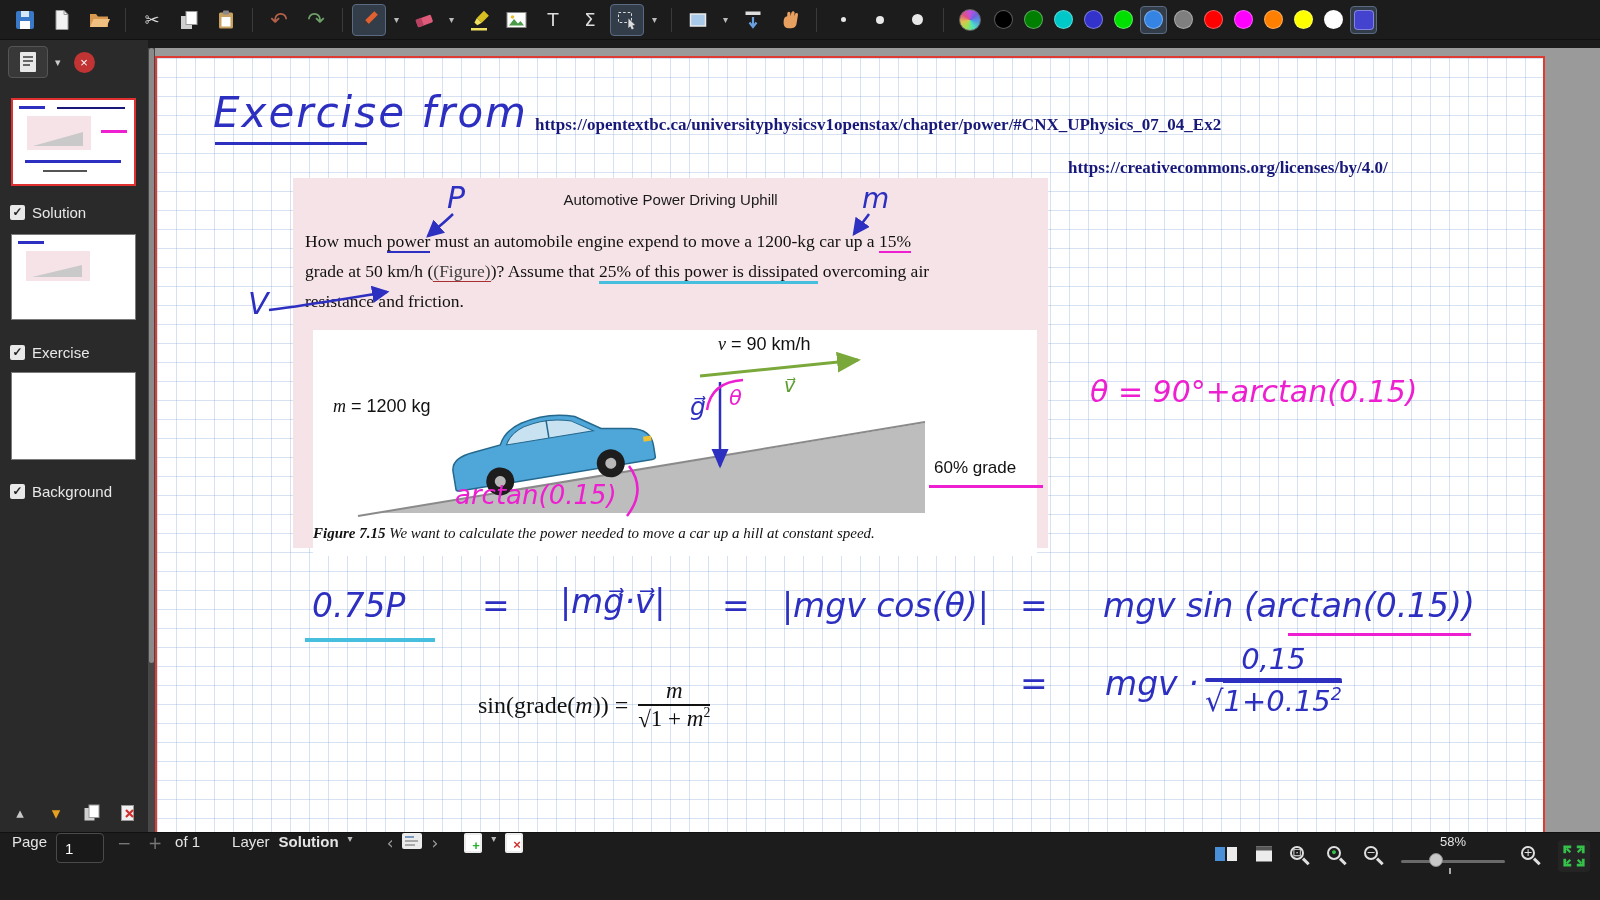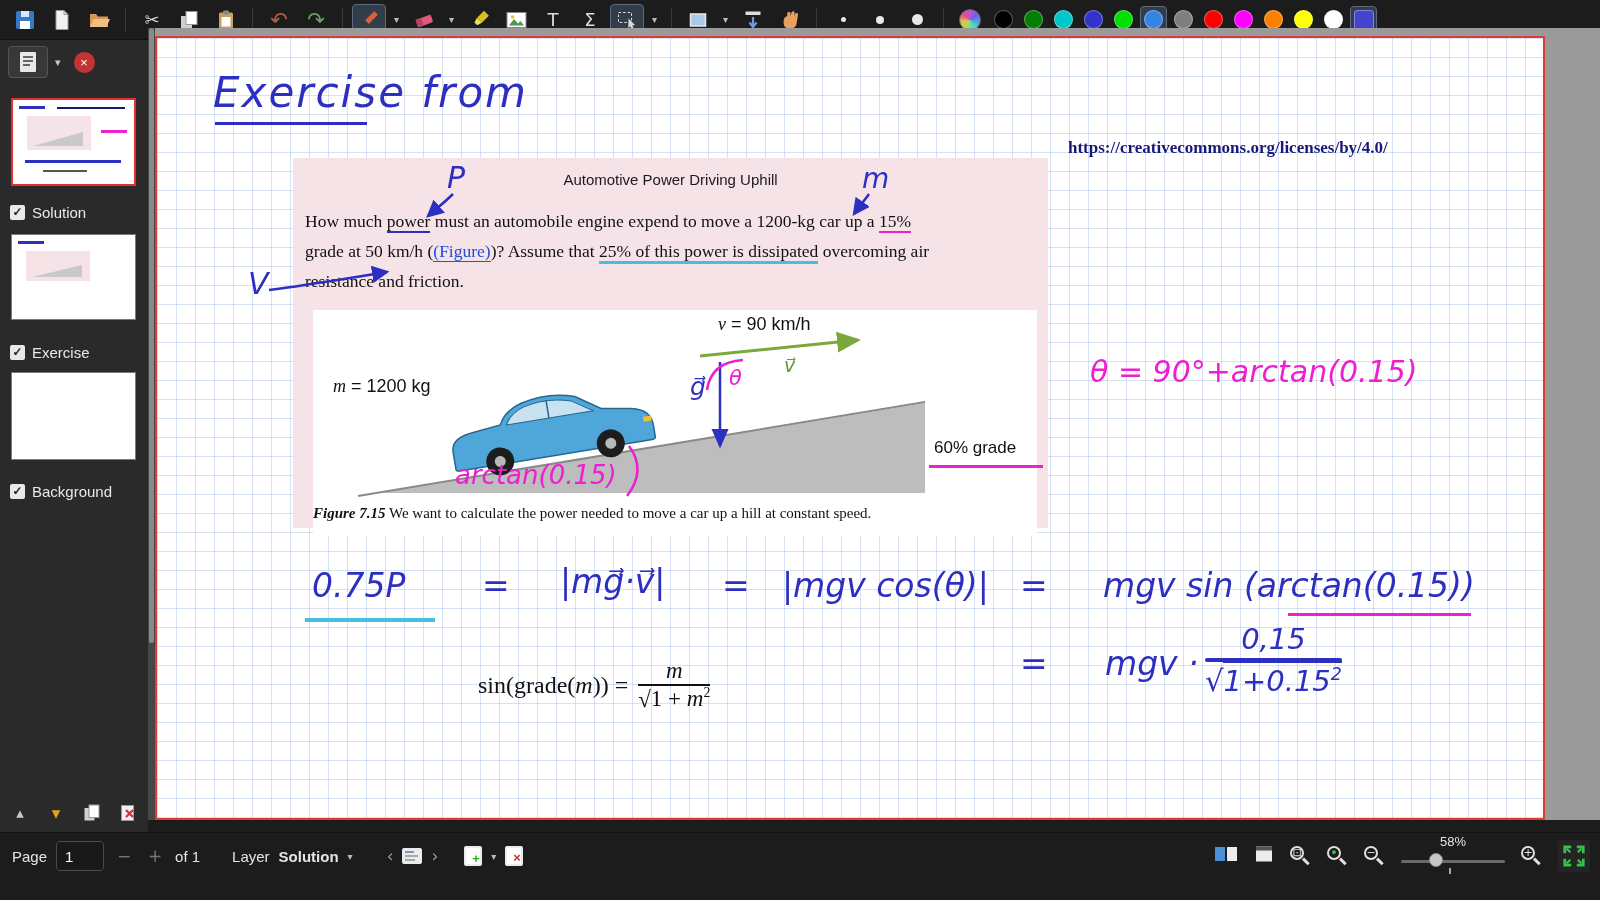--- a/index.html
+++ b/index.html
@@ -33,41 +33,41 @@
 .sb-close{width:21px;height:21px;border-radius:50%;background:#c23434;color:#fff;display:flex;align-items:center;justify-content:center;font-size:13px;margin-left:6px}
 .thumb{position:absolute;left:11px;width:125px;background:#ffffff;border:1px solid #7a7a7a}
 .thumb.selected{border:2px solid #e03030}
 .layer-row{position:absolute;left:10px;display:flex;align-items:center;gap:7px;color:#e8e8e8;font-size:15px}
 .cb{width:15px;height:15px;background:#e9e9e9;border-radius:2px;color:#222;font-size:12px;line-height:15px;text-align:center;font-weight:bold}
 .sb-bottom{position:absolute;bottom:6px;left:6px;display:flex;gap:8px;align-items:center}
 .sb-bbtn{width:28px;height:26px;display:flex;align-items:center;justify-content:center;border-radius:4px;font-size:15px}
 .t-mini{position:absolute}
 
 
-.canvas{position:absolute;left:148px;top:28px;width:1452px;height:792px;background:#9a9a9a}
+.canvas{position:absolute;left:148px;top:48px;width:1452px;height:792px;background:#9a9a9a}
 .vscroll{position:absolute;left:0;top:0;width:7px;height:792px;background:#474747}
 .vscroll .vthumb{position:absolute;left:1px;top:0;width:5px;height:615px;background:#8a8a8a;border-radius:3px}
 .page{position:absolute;left:7px;top:8px;width:1390px;height:784px;background:#fff;border:2px solid #de3c32;overflow:hidden;
  background-image:linear-gradient(to right,rgba(120,160,215,.30) 1px,transparent 1px),linear-gradient(to bottom,rgba(120,160,215,.30) 1px,transparent 1px);
  background-size:19px 19px}
 .hw{font-family:"DejaVu Sans",sans-serif;font-style:italic;white-space:nowrap}
 .ink-blue{color:#2d2fc0}.ink-mag{color:#ee1fd0}.ink-green{color:#5d9e2f}
 .abs{position:absolute}
 .hw-title{left:56px;top:30px;font-size:42px;letter-spacing:2px}
 .hw-title-u{left:58px;top:84px;width:152px;height:3px;background:#2d2fc0}
 .url{font-family:"Liberation Serif",serif;font-weight:bold;color:#18187a;font-size:17px;white-space:nowrap}
 .url1{left:378px;top:57px}
 .url2{left:911px;top:100px}
 .ex-box{left:136px;top:120px;width:755px;height:370px;background:#f6e3e8}
 .ex-head{position:absolute;left:0;top:13px;width:100%;text-align:center;color:#1a1a1a;font-size:15px}
 .ex-body{position:absolute;left:12px;top:48px;color:#111;font-family:"Liberation Serif",serif;font-size:17.5px;line-height:30px;white-space:nowrap}
 .u-blue{border-bottom:2.5px solid #2d2fc0}
 .u-mag{border-bottom:2.5px solid #ee1fd0}
 .u-cyan{border-bottom:3px solid #45bfdd}
-.link-fig{color:#1d4ed8;border-bottom:1.5px solid #a83030}
+.link-fig{color:#404040;border-bottom:1.5px solid #a83030}
 .figure{position:absolute;left:20px;top:152px;width:724px;height:226px;background:#fff}
 .fig-lbl{position:absolute;color:#111;font-size:18px;white-space:nowrap}
 .ser-i{font-family:"Liberation Serif",serif;font-style:italic}
 .lbl-v{left:405px;top:4px}
 .lbl-m{left:20px;top:66px}
 .lbl-grade{left:618px;top:128px;font-size:17px;background:#fff;padding:0 3px}
 .grade-u{left:616px;top:155px;width:114px;height:3px;background:#ee1fd0}
 .hw-g{left:377px;top:62px;font-size:25px}
 .hw-theta{left:416px;top:56px;font-size:21px}
 .hw-vvec{left:471px;top:44px;font-size:19px}
@@ -97,21 +97,21 @@
 .hw-frac .bar{height:3.5px;border-radius:2px;margin:2px 0}
 .ovl{border-top:2px solid currentColor;padding-top:1px}
 .ovl-t{border-top:1.5px solid currentColor}
 sup{font-size:60%}
 .typeset{left:321px;top:620px;display:flex;align-items:center;gap:10px;font-family:"Liberation Serif",serif;font-size:24px;color:#111}
 .typeset .bar{height:1.5px}
 .typeset .frac{font-size:23px}
 
 
 .statusbar{position:absolute;left:0;top:832px;width:1600px;height:68px;background:#1c1c1c;border-top:1px solid #111}
-.stat-row{position:absolute;left:0;top:0;height:46px;display:flex;align-items:center;padding:0 12px;gap:9px;font-size:15px;color:#e4e4e4}
+.stat-row{position:absolute;left:0;top:0;height:46px;display:flex;align-items:flex-start;padding:0 12px;gap:9px;font-size:15px;color:#e4e4e4}
 .pg-input{width:48px;height:30px;background:#191919;border:1px solid #4a4a4a;border-radius:4px;color:#fff;text-align:left;padding:0 8px;font-size:15px;font-family:"Liberation Sans",sans-serif}
 .step{color:#777;font-size:17px;width:22px;text-align:center}
 .bold{font-weight:bold}
 .ddc{font-size:10px;color:#bbb}
 .mini-ic{width:20px;height:16px;background:#ececec;border-radius:2px;position:relative}
 .mini-ic i{position:absolute;display:block}
 .stat-right{position:absolute;right:10px;top:0;height:46px;display:flex;align-items:center;gap:16px}
 .mag{width:21px;height:21px;position:relative;display:inline-block}
 .mag .lens{position:absolute;left:0;top:0;width:14px;height:14px;border:2px solid #e0e0e0;border-radius:50%}
 .mag .handle{position:absolute;left:12px;top:14px;width:8px;height:2.5px;background:#e0e0e0;transform:rotate(45deg)}
@@ -374,20 +374,21 @@
 <div class="canvas">
   <div class="vscroll">
       <div class="vthumb"></div>
     </div>
 
   <div class="page">
 
     <div class="abs hw hw-title ink-blue">Exercise from</div>
     <div class="abs hw-title-u"></div>
 
+    <div class="abs url url1">https://opentextbc.ca/universityphysicsv1openstax/chapter/power/#CNX_UPhysics_07_04_Ex2</div>
     <div class="abs url url2">https://creativecommons.org/licenses/by/4.0/</div>
 
     <div class="abs ex-box">
       <div class="ex-head">Automotive Power Driving Uphill</div>
 
       <div class="ex-body">
         <div><span>How much </span><span class="u-blue">power</span><span> must an automobile engine expend to move a 1200-kg car up a </span><span class="u-mag">15%</span></div>
         <div><span>grade at </span><span>50</span><span> km/h (</span><span class="link-fig">(Figure)</span><span>)? Assume that </span><span class="u-cyan">25% of this power is dissipated</span><span> overcoming air</span></div>
         <div>resistance and friction.</div>
       </div>
@@ -422,21 +423,21 @@
         <div class="fig-lbl lbl-v"><span class="ser-i">v</span><span> = 90 km/h</span></div>
         <div class="fig-lbl lbl-m"><span class="ser-i">m</span><span> = 1200 kg</span></div>
         <div class="fig-lbl lbl-grade">60% grade</div>
         <div class="abs grade-u"></div>
         <div class="abs hw hw-g ink-blue">g⃗</div>
         <div class="abs hw hw-theta ink-mag">θ</div>
         <div class="abs hw hw-vvec ink-green">v⃗</div>
         <div class="abs hw hw-arctan ink-mag">arctan(0.15)</div>
       </div>
 
-      <div class="ex-cap"><span style="font-weight:bold;font-style:italic">Figure 7.15</span><span style=""> We want to calculate the power needed to move a car up a hill at constant speed.</span></div>
+      <div class="ex-cap"><span style="font-weight:bold;font-style:italic">Figure 7.15</span><span style="font-style:italic"> We want to calculate the power needed to move a car up a hill at constant speed.</span></div>
     </div>
 
     <div class="abs hw hw-p ink-blue z6">P</div>
     <div class="abs hw hw-m2 ink-blue z6">m</div>
     <div class="abs hw hw-v2 ink-blue z6">V</div>
     <div class="abs hw hw-thetaeq ink-mag z6">θ = 90°+arctan(0.15)</div>
 
     <div class="abs hw eqr eq-lhs ink-blue">0.75P</div>
     <div class="abs eq-u1"></div>
     <div class="abs hw eqr eq-e1 ink-blue">=</div>

